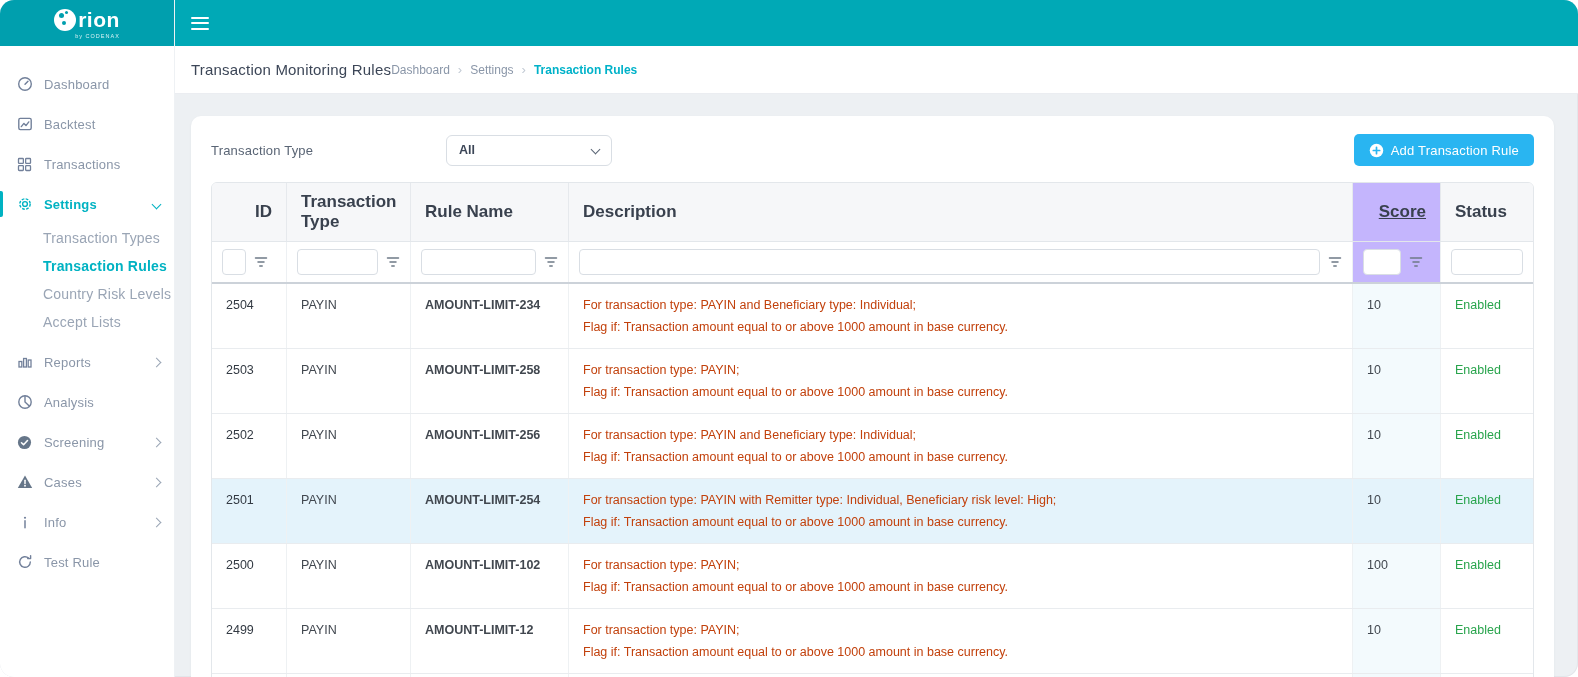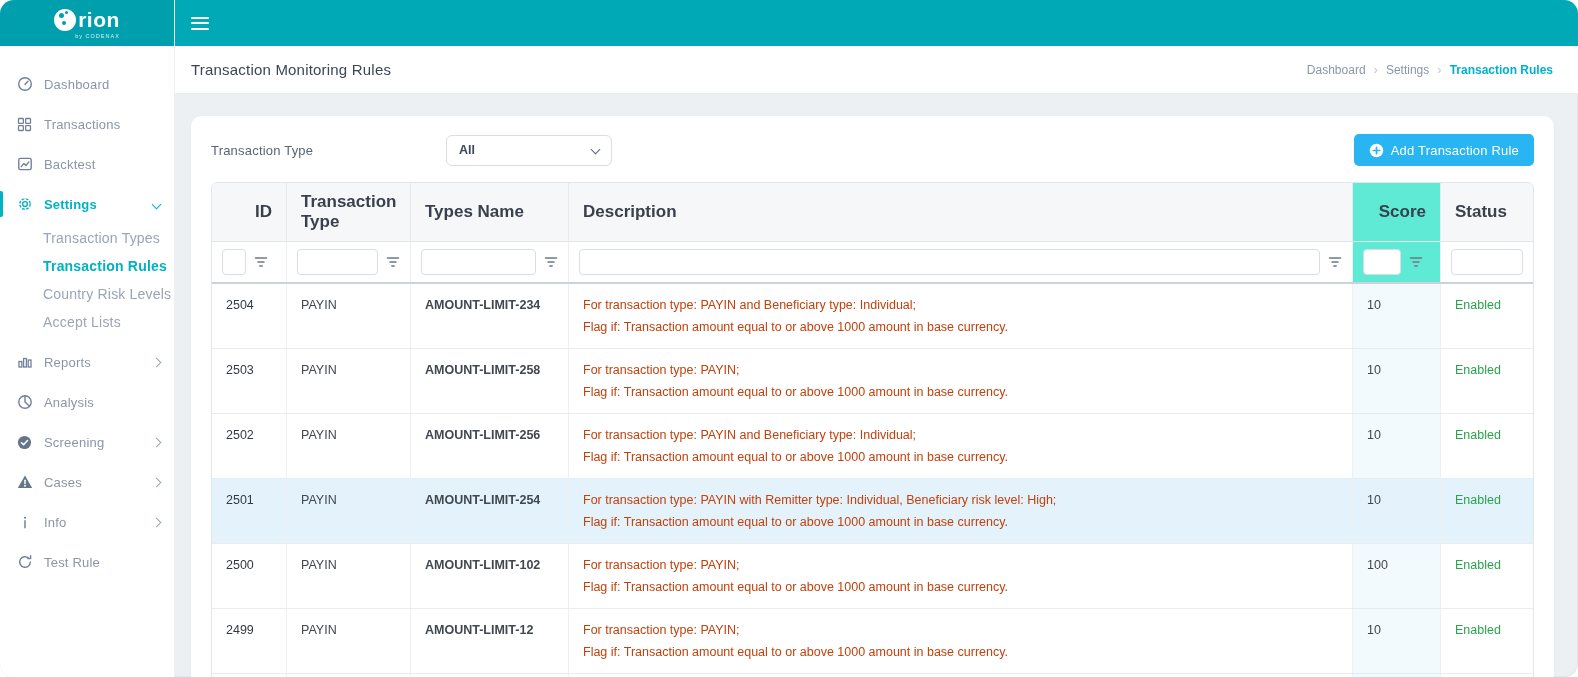--- a/index.html
+++ b/index.html
@@ -32,21 +32,21 @@
   .chev.down  { transform:rotate(45deg); border-color:#00b2c2; }
   .subnav { }
   .sub-item { height:28px; display:flex; align-items:center; padding-left:43px; font-size:14px; color:#9aa5b5; cursor:pointer; letter-spacing:0.2px; }
   .sub-item.active { color:#00b2c2; font-weight:bold; }
   .subnav { margin-bottom:6px; }
   
   .main { flex:1; display:flex; flex-direction:column; min-width:0; }
   .topbar { height:46px; background:#00a9b6; flex:0 0 46px; display:flex; align-items:center; padding:0 16px; }
   .hamburger { width:18px; height:13px; display:flex; flex-direction:column; justify-content:space-between; cursor:pointer; }
   .hamburger span { display:block; height:2px; background:#fff; border-radius:1px; }
-  .page-header { height:48px; background:#fff; flex:0 0 48px; display:flex; align-items:center; justify-content:space-between; padding:0 25px 0 16px; border-bottom:1px solid #ebedf1; }
+  .page-header { height:48px; background:#fff; flex:0 0 48px; display:flex; align-items:center; justify-content:flex-start; padding:0 25px 0 16px; border-bottom:1px solid #ebedf1; }
   .page-title { font-size:15px; color:#3c4657; font-weight:500; letter-spacing:0.2px; }
   .breadcrumb { display:flex; align-items:center; gap:8px; font-size:12px; color:#8a96a8; }
   .crumb { cursor:pointer; }
   .crumb.active { color:#00b2c9; font-weight:bold; }
   .crumb-sep { color:#c2cad4; font-size:13px; }
   .content { flex:1; padding:22px 24px 0 16px; overflow:hidden; }
   .card { background:#fff; border-radius:10px; padding:18px 20px; min-height:620px; box-shadow:0 1px 3px rgba(40,50,60,.05); }
   
   .toolbar { display:flex; align-items:center; margin-bottom:16px; }
   .toolbar-label { width:235px; font-size:13px; color:#5a6575; letter-spacing:0.2px; }
@@ -59,21 +59,21 @@
   .tr { display:grid; grid-template-columns:74px 124px 158px 1fr 88px 93px; }
   .th-row { background:#f6f7f9; border-bottom:1px solid #e3e7eb; }
   .th { padding:9px 14px; font-weight:bold; color:#39414e; font-size:17px; border-left:1px solid #e6e9ed; display:flex; align-items:center; }
   .th:first-child { border-left:none; justify-content:flex-end; }
   .filter-row { background:#fff; border-bottom:2px solid #ccd2d9; }
   .fcell { padding:7px 10px; display:flex; align-items:center; gap:8px; border-left:1px solid #edf0f3; }
   .fcell:first-child { border-left:none; }
   .fcell input { height:26px; border:1px solid #d9dee4; border-radius:4px; width:100%; min-width:0; padding:0 6px; font-size:12px; outline:none; font-family:inherit; }
   .fcell .in-id { width:24px; flex:0 0 24px; }
   .funnel { flex:0 0 14px; }
-  .col-score-bg { background:#5eead4; }
+  .col-score-bg { background:#c4b5fd;text-decoration:underline; }
   .trow { border-bottom:1px solid #e9ecef; background:#fff; }
   .td { padding:10px 14px; color:#41474f; border-left:1px solid #eef1f3; line-height:22px; }
   .td:first-child { border-left:none; }
   .c-id { color:#333a43; }
   .c-rule { word-break:break-word;font-weight:bold; }
   .c-desc { color:#c2410c; }
   .c-score { background:#f3fafd; }
   .c-status { color:#28a44c; }
   .trow.row-highlight .td { background:#e4f3fb; }
   svg { display:block; }
@@ -104,38 +104,38 @@
           <svg width="16" height="16" viewBox="0 0 16 16" fill="none" stroke="currentColor" stroke-width="1.4">
               <circle cx="8" cy="8" r="6.3"></circle>
               <path d="M8 8.3 L11 5.2" stroke-linecap="round"></path>
             </svg>
         </span>
         <span>Dashboard</span>
       </div>
 
       <div class="nav-item">
         <span class="nicon">
+          <svg width="16" height="16" viewBox="0 0 16 16" fill="none" stroke="currentColor" stroke-width="1.4">
+              <rect x="1.8" y="2.4" width="12.4" height="11.2" rx="1.5"></rect>
+              <path d="M4.3 10.6 L6.9 7.4 L9 9.6 L11.8 5.9" stroke-linejoin="round" stroke-linecap="round"></path>
+            </svg>
+        </span>
+        <span>Backtest</span>
+      </div>
+
+      <div class="nav-item">
+        <span class="nicon">
           <svg width="15" height="15" viewBox="0 0 16 16" fill="none" stroke="currentColor" stroke-width="1.4">
               <rect x="1.6" y="1.6" width="5.2" height="5.2" rx="0.8"></rect>
               <rect x="9.2" y="1.6" width="5.2" height="5.2" rx="0.8"></rect>
               <rect x="1.6" y="9.2" width="5.2" height="5.2" rx="0.8"></rect>
               <rect x="9.2" y="9.2" width="5.2" height="5.2" rx="0.8"></rect>
             </svg>
         </span>
         <span>Transactions</span>
-      </div>
-
-      <div class="nav-item">
-        <span class="nicon">
-          <svg width="16" height="16" viewBox="0 0 16 16" fill="none" stroke="currentColor" stroke-width="1.4">
-              <rect x="1.8" y="2.4" width="12.4" height="11.2" rx="1.5"></rect>
-              <path d="M4.3 10.6 L6.9 7.4 L9 9.6 L11.8 5.9" stroke-linejoin="round" stroke-linecap="round"></path>
-            </svg>
-        </span>
-        <span>Backtest</span>
       </div>
 
       <div class="nav-item active">
         <span class="nicon">
           <svg width="16" height="16" viewBox="0 0 16 16" fill="none" stroke="currentColor" stroke-width="1.4">
               <circle cx="8" cy="8" r="2.4"></circle>
               <circle cx="8" cy="8" r="5.2" stroke-dasharray="2.7 1.4"></circle>
             </svg>
         </span>
         <span>Settings</span>
@@ -260,21 +260,21 @@
                 <path d="M8 4.6 V11.4 M4.6 8 H11.4" stroke="#29b5f1" stroke-width="1.8" stroke-linecap="round"></path>
               </svg>
             <span>Add Transaction Rule</span>
           </button>
         </div>
 
         <div class="tbl">
           <div class="tr th-row">
             <div class="th">ID</div>
             <div class="th">Transaction Type</div>
-            <div class="th">Types Name</div>
+            <div class="th">Rule Name</div>
             <div class="th">Description</div>
             <div class="th col-score-bg" style="justify-content:flex-end;">Score</div>
             <div class="th">Status</div>
           </div>
 
           <div class="tr filter-row">
             <div class="fcell">
               <input class="in-id" style="">
               <svg class="funnel" width="14" height="12" viewBox="0 0 14 12" stroke="#6e7987" stroke-width="1.5" stroke-linecap="round">
                   <path d="M1.5 2 H12.5 M4 6 H10 M5.8 10 H8.2"></path>

